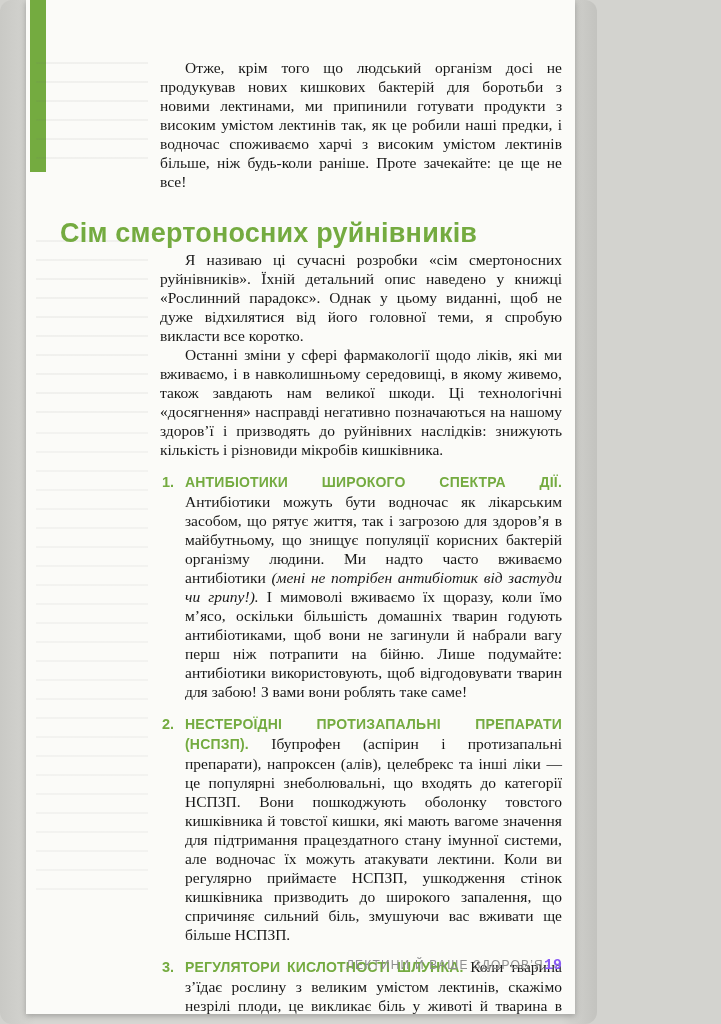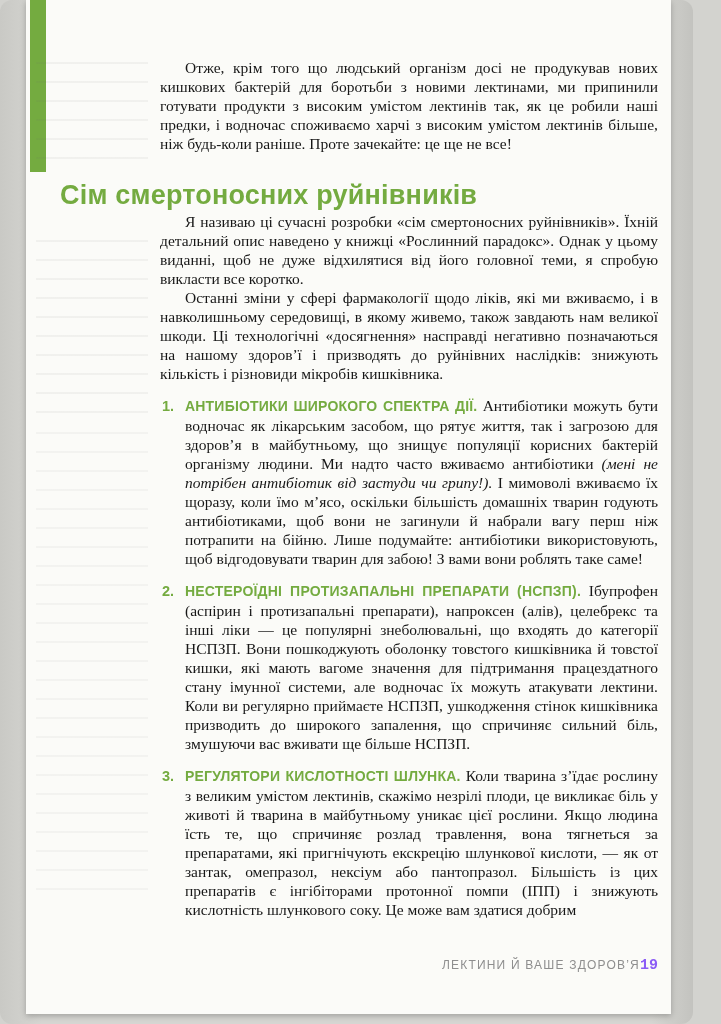--- a/index.html
+++ b/index.html
@@ -6,21 +6,21 @@
     margin: 0;
     padding: 0;
     width: 721px;
     height: 1024px;
     overflow: hidden;
     background: #d3d3cf;
     font-family: "Liberation Serif", serif;
   }
   .scan {
     position: relative;
-    width: 693px;
+    width: 597px;
     height: 1024px;
     background: linear-gradient(to right, #c9c9c5, #d6d6d2 6%, #d6d6d2 94%, #c3c3bf);
     border-radius: 12px;
   }
   .page {
     position: absolute;
     left: 26px;
     top: 0;
     right: 22px;
     bottom: 10px;

